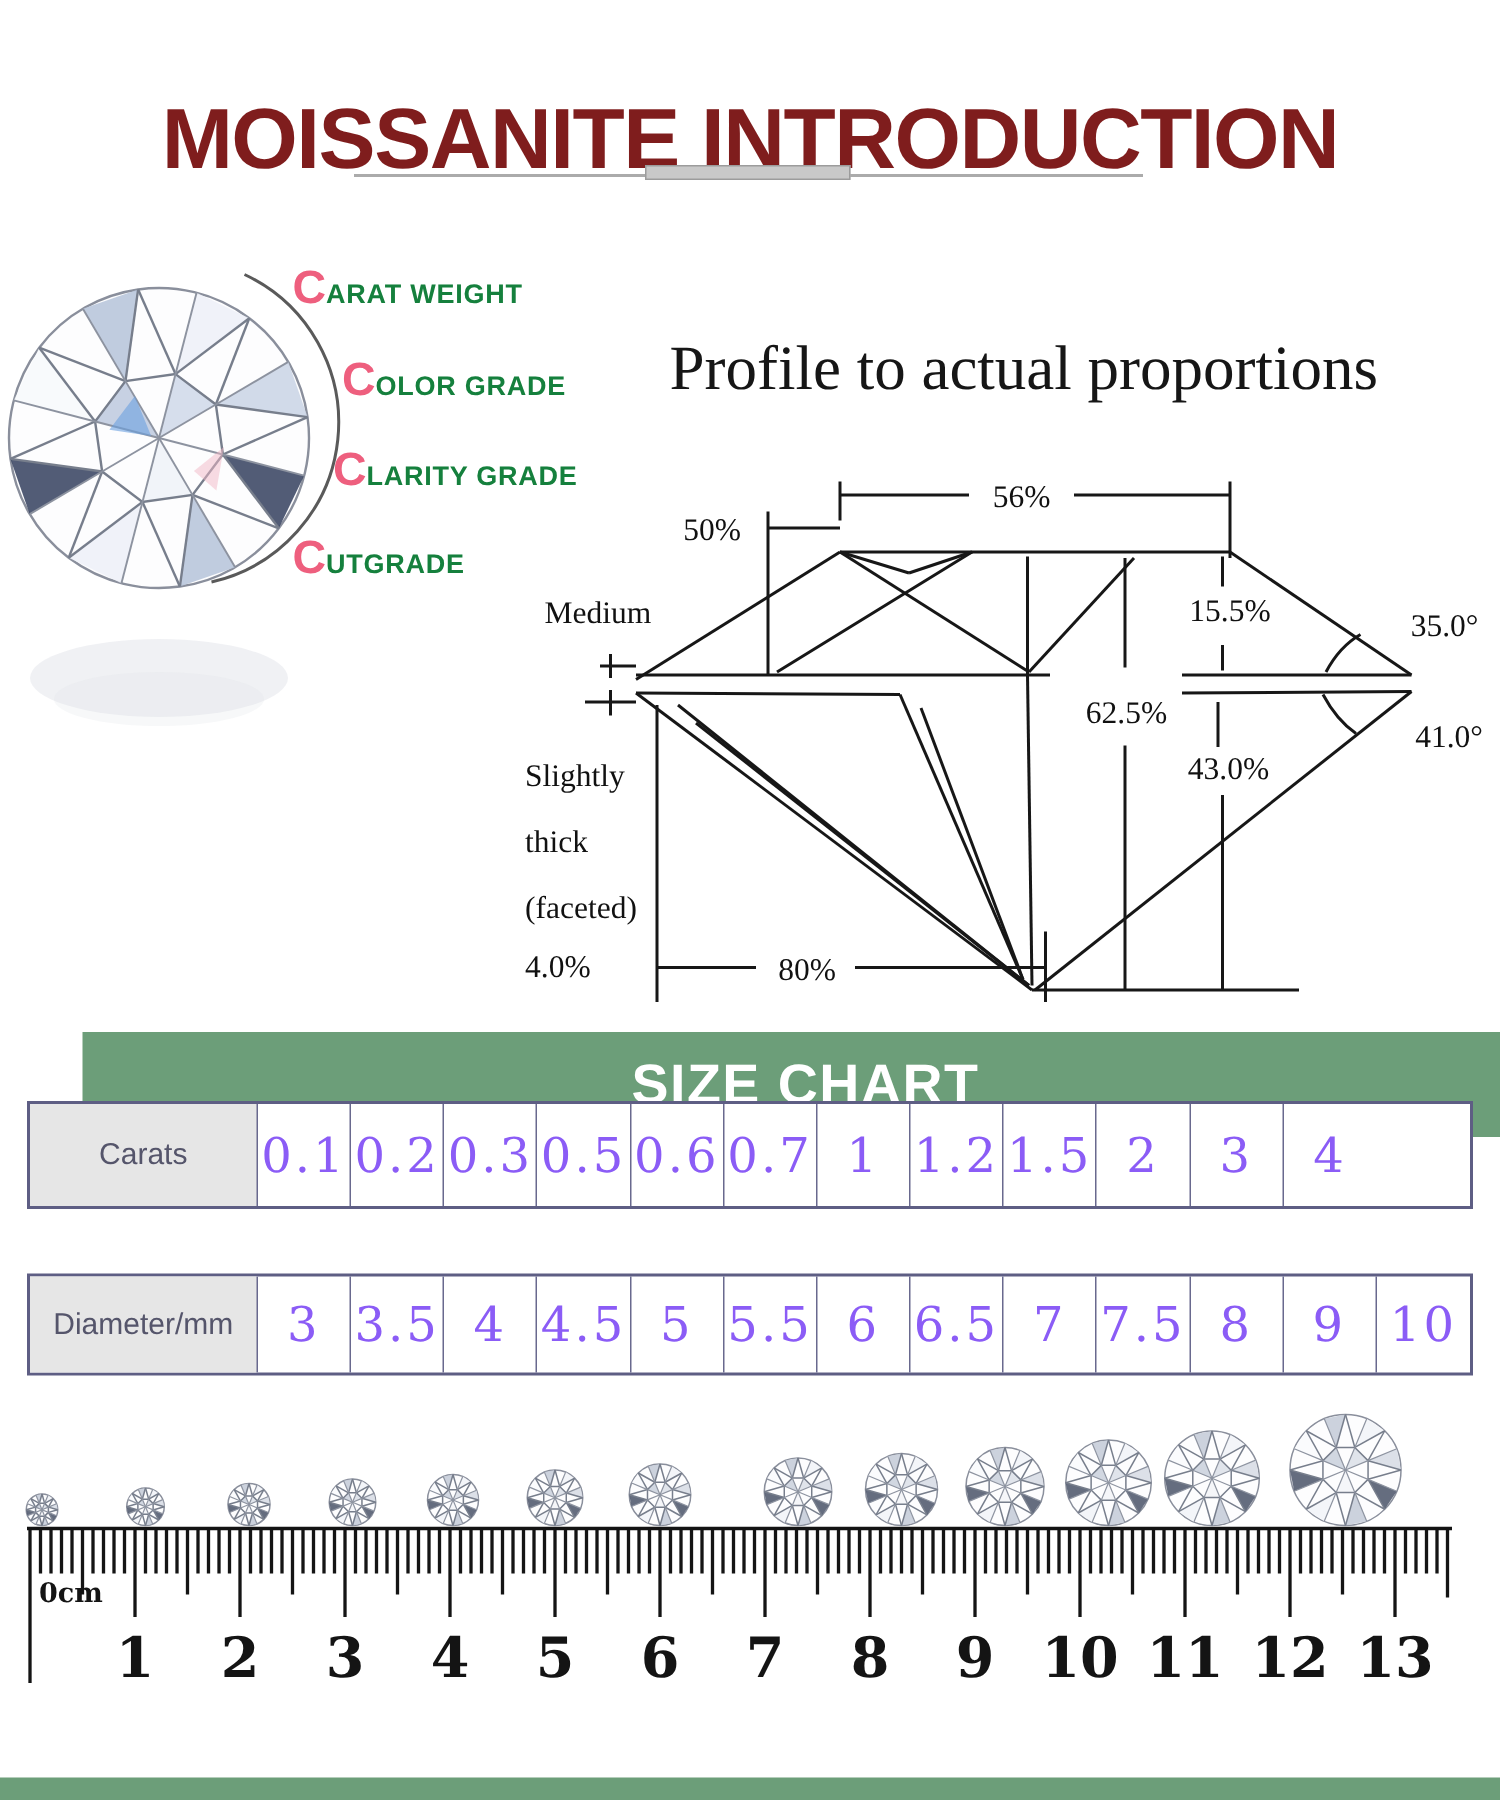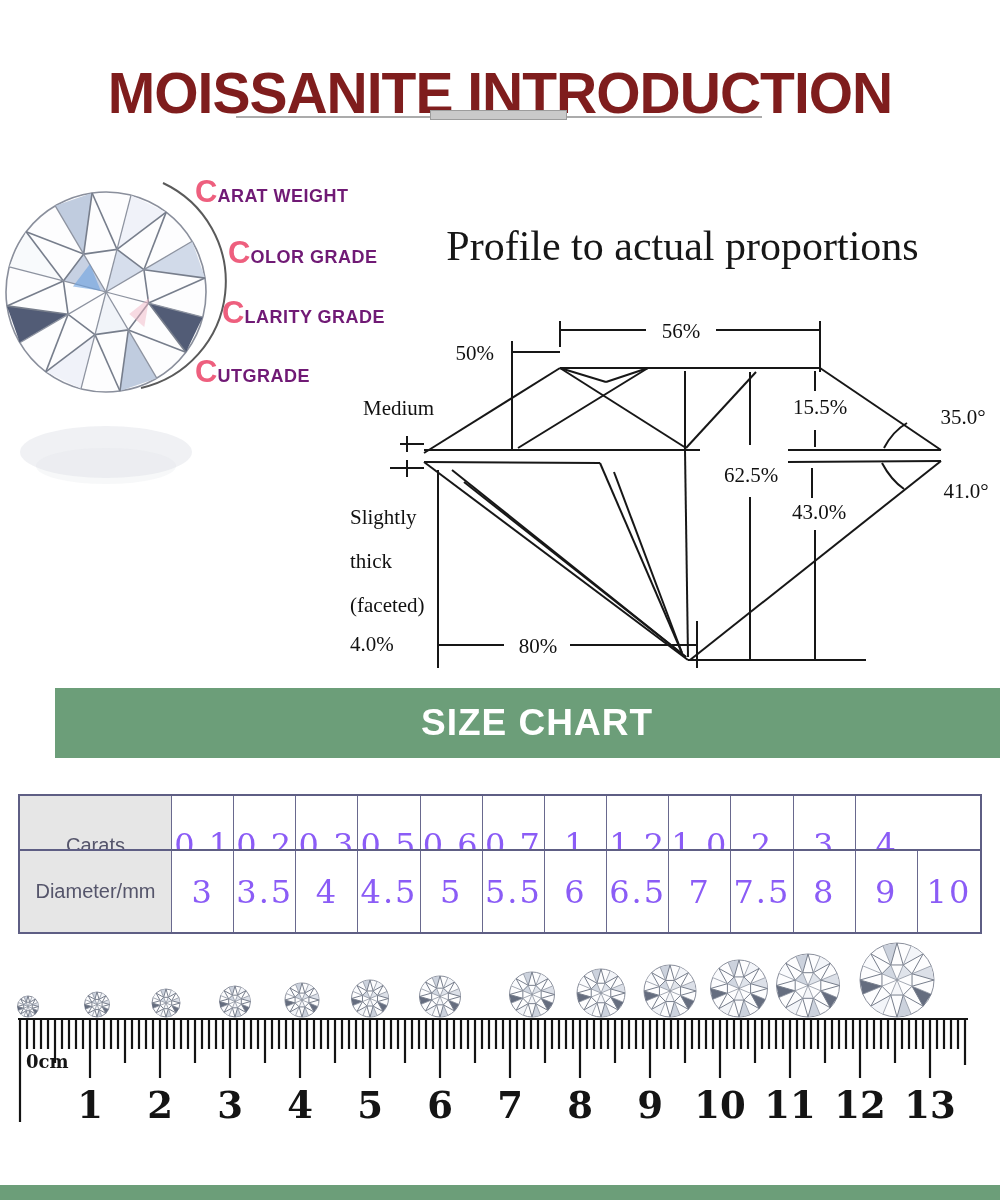--- a/index.html
+++ b/index.html
@@ -11,21 +11,21 @@
   #page-title{left:0;top:22px;width:1000px;text-align:center;
     font-size:57px;font-weight:bold;letter-spacing:-1px;color:#7f1d1d;}
 
   
   #divider-line{left:236px;top:116px;width:526px;height:2px;background:#ababab;}
   #divider-bar{left:430px;top:110px;width:137px;height:10px;background:#c9c9c9;border:1px solid #9c9c9c;box-sizing:border-box;}
 
   
   .grade-label{position:absolute;display:flex;align-items:baseline;white-space:nowrap;}
   .grade-initial{font-size:31px;font-weight:bold;color:var(--pink,#ee5f7e);line-height:1;}
-  .grade-rest{font-size:18px;font-weight:bold;color:#701a75;letter-spacing:.5px;}
+  .grade-rest{font-size:18px;font-weight:bold;color:#15803d;letter-spacing:.5px;}
 
   
   #profile-title{left:395px;top:222px;width:575px;text-align:center;
     font-family:"Liberation Serif",serif;font-size:42px;color:#161616;}
   #profile-diagram{left:340px;top:300px;}
   #profile-diagram line, #profile-diagram path{stroke:#171717;stroke-width:2;fill:none;}
   #profile-diagram text{font-family:"Liberation Serif",serif;font-size:21px;fill:#111;}
 
   
   #size-chart-header{left:18px;top:688px;width:964px;height:70px;background:var(--green,#6c9e79);
@@ -201,36 +201,36 @@
     <text x="350" y="524" text-anchor="start">Slightly</text>
     <text x="350" y="568" text-anchor="start">thick</text>
     <text x="350" y="612" text-anchor="start">(faceted)</text>
     <text x="350" y="651" text-anchor="start">4.0%</text>
     <text x="538" y="653" text-anchor="middle">80%</text>
   </svg>
 
   <div class="abs" id="size-chart-header">
     <span>SIZE CHART</span>
   </div>
-  <div class="chart-row" id="row-carats" style="top:794px;height:102px">
+  <div class="chart-row" id="row-carats" style="top:734px;height:72px">
       <div class="cell row-label">Carats</div>
       <div class="cell row-value">0.1</div>
       <div class="cell row-value">0.2</div>
       <div class="cell row-value">0.3</div>
       <div class="cell row-value">0.5</div>
       <div class="cell row-value">0.6</div>
       <div class="cell row-value">0.7</div>
       <div class="cell row-value">1</div>
       <div class="cell row-value">1.2</div>
-      <div class="cell row-value">1.0</div>
+      <div class="cell row-value">1.5</div>
       <div class="cell row-value">2</div>
       <div class="cell row-value">3</div>
       <div class="cell row-value">4</div>
     </div>
-  <div class="chart-row" id="row-diameter" style="top:849px;height:85px">
+  <div class="chart-row" id="row-diameter" style="top:849px;height:68px">
       <div class="cell row-label">Diameter/mm</div>
       <div class="cell row-value">3</div>
       <div class="cell row-value">3.5</div>
       <div class="cell row-value">4</div>
       <div class="cell row-value">4.5</div>
       <div class="cell row-value">5</div>
       <div class="cell row-value">5.5</div>
       <div class="cell row-value">6</div>
       <div class="cell row-value">6.5</div>
       <div class="cell row-value">7</div>

